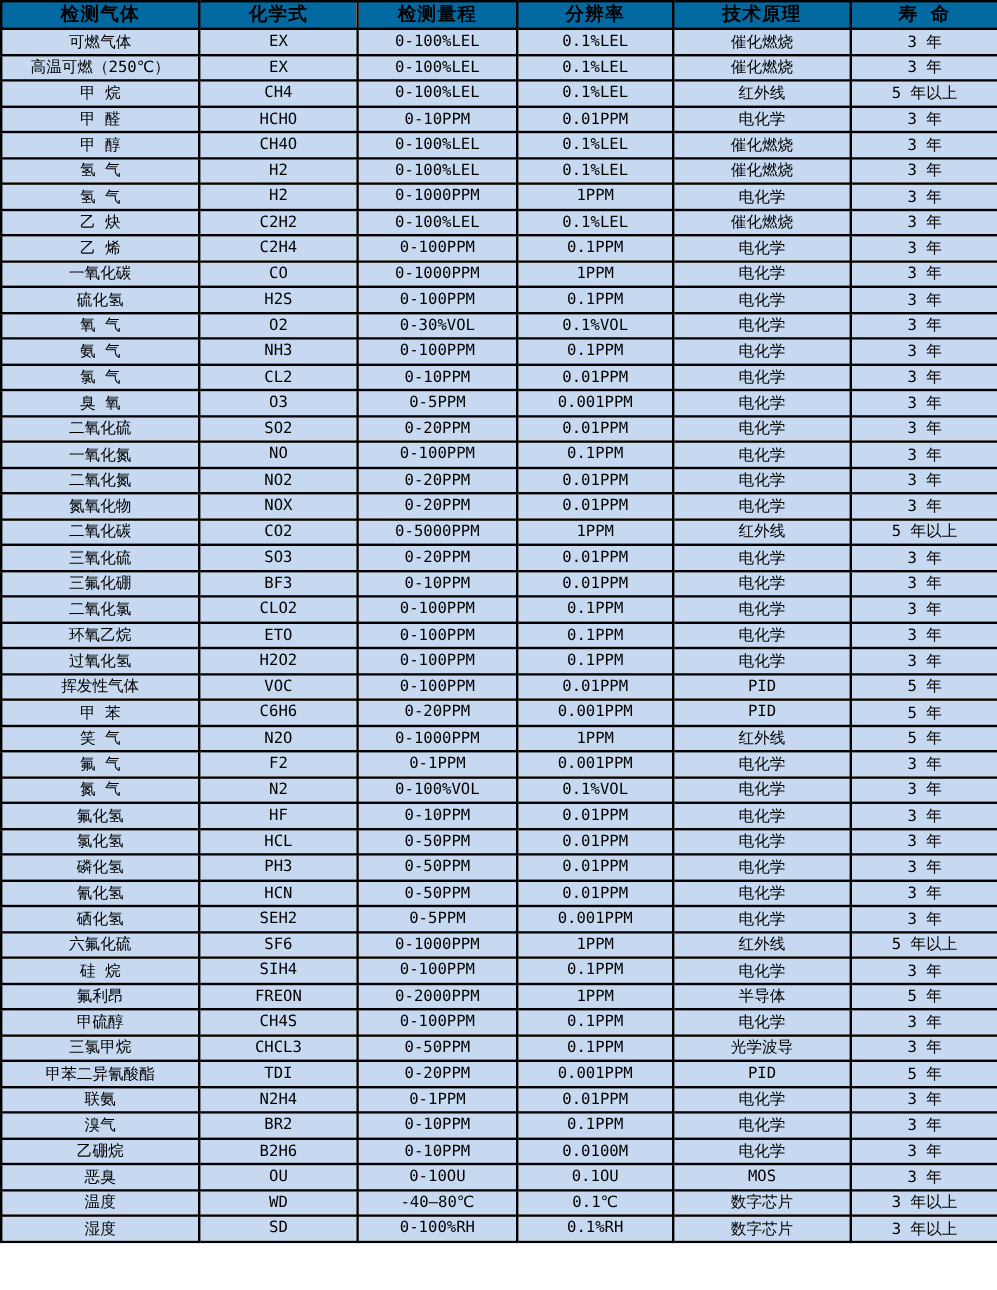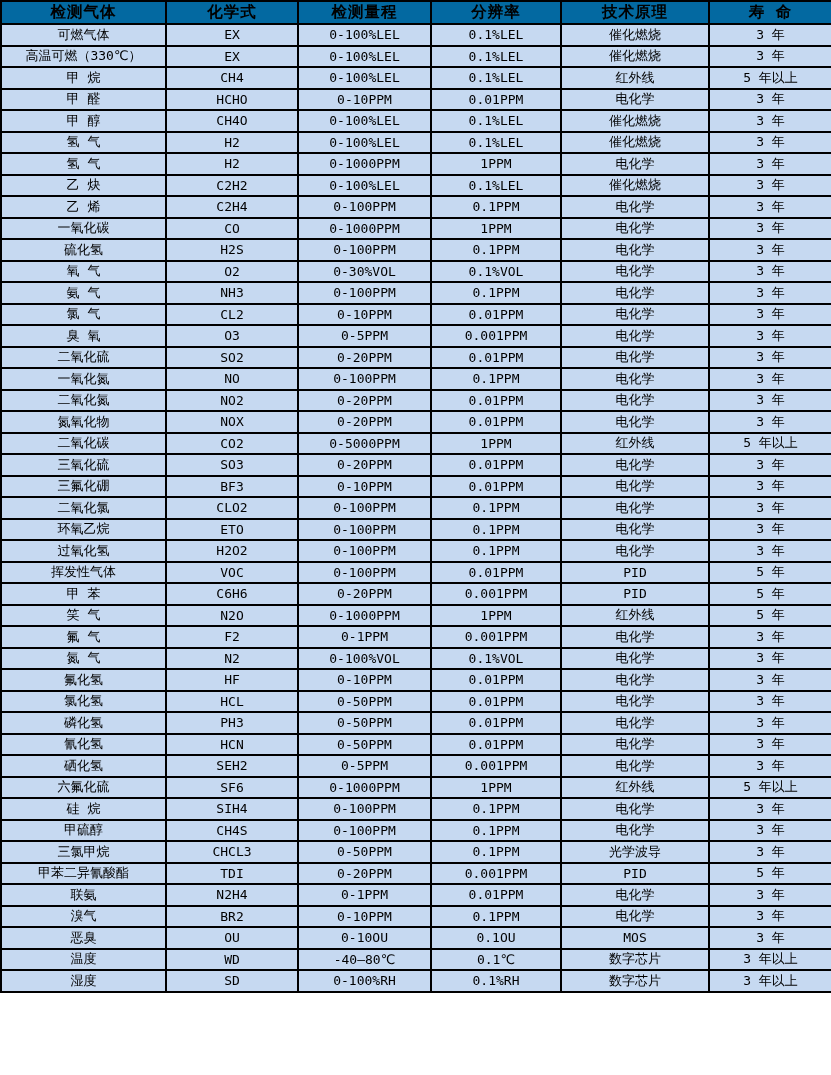--- a/index.html
+++ b/index.html
@@ -73,21 +73,21 @@
     <tbody>
         <tr>
           <td>可燃气体</td>
           <td>EX</td>
           <td>0-100%LEL</td>
           <td>0.1%LEL</td>
           <td>催化燃烧</td>
           <td>3 年</td>
         </tr>
         <tr>
-          <td>高温可燃（330℃）</td>
+          <td>高温可燃（250℃）</td>
           <td>EX</td>
           <td>0-100%LEL</td>
           <td>0.1%LEL</td>
           <td>催化燃烧</td>
           <td>3 年</td>
         </tr>
         <tr>
           <td>甲 烷</td>
           <td>CH4</td>
           <td>0-100%LEL</td>
@@ -361,20 +361,28 @@
         </tr>
         <tr>
           <td>硅 烷</td>
           <td>SIH4</td>
           <td>0-100PPM</td>
           <td>0.1PPM</td>
           <td>电化学</td>
           <td>3 年</td>
         </tr>
         <tr>
+          <td>氟利昂</td>
+          <td>FREON</td>
+          <td>0-2000PPM</td>
+          <td>1PPM</td>
+          <td>半导体</td>
+          <td>5 年</td>
+        </tr>
+        <tr>
           <td>甲硫醇</td>
           <td>CH4S</td>
           <td>0-100PPM</td>
           <td>0.1PPM</td>
           <td>电化学</td>
           <td>3 年</td>
         </tr>
         <tr>
           <td>三氯甲烷</td>
           <td>CHCL3</td>
@@ -397,20 +405,28 @@
           <td>0-1PPM</td>
           <td>0.01PPM</td>
           <td>电化学</td>
           <td>3 年</td>
         </tr>
         <tr>
           <td>溴气</td>
           <td>BR2</td>
           <td>0-10PPM</td>
           <td>0.1PPM</td>
+          <td>电化学</td>
+          <td>3 年</td>
+        </tr>
+        <tr>
+          <td>乙硼烷</td>
+          <td>B2H6</td>
+          <td>0-10PPM</td>
+          <td>0.0100M</td>
           <td>电化学</td>
           <td>3 年</td>
         </tr>
         <tr>
           <td>恶臭</td>
           <td>OU</td>
           <td>0-10OU</td>
           <td>0.1OU</td>
           <td>MOS</td>
           <td>3 年</td>

